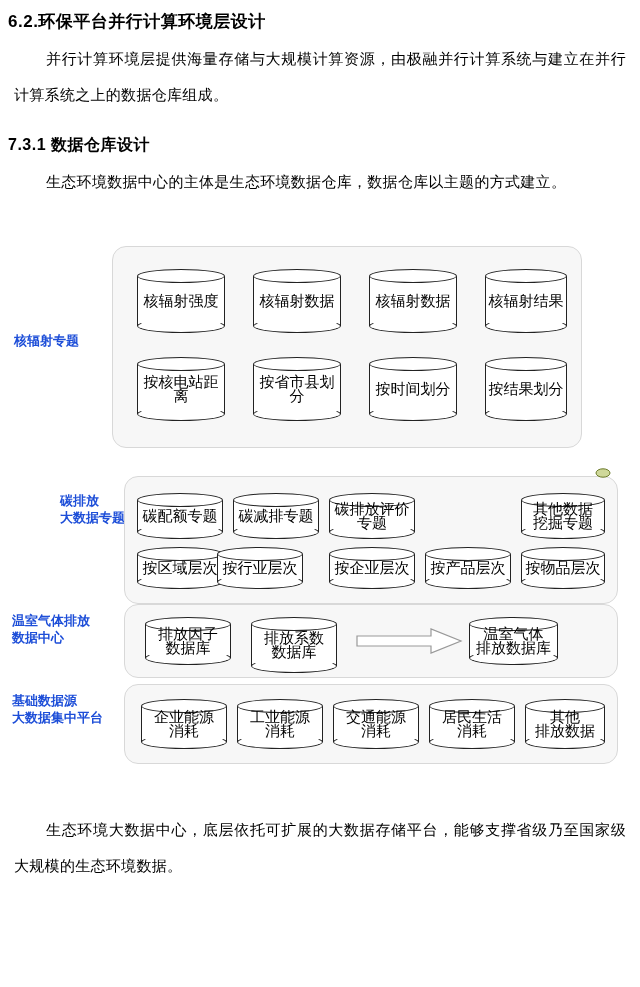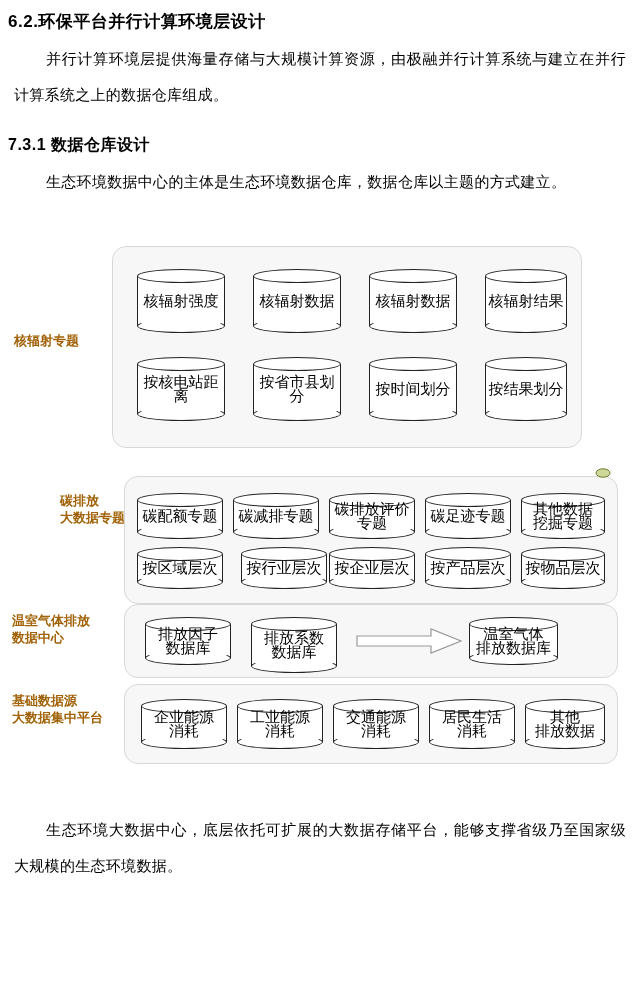--- a/index.html
+++ b/index.html
@@ -48,21 +48,21 @@
     margin: 14px 0 0 0;
     width: 640px;
     height: 580px;
   }
   .row-label {
     position: absolute;
     font-size: 13px;
     font-weight: bold;
     line-height: 17px;
     text-align: left;
-    color: #a16207;
+    color: #1d4ed8;
   }
   .panel {
     position: absolute;
     background: #f7f7f7;
     border: 1px solid #d8d8d8;
     border-radius: 14px;
   }
   .cyl {
     position: absolute;
     box-sizing: border-box;
@@ -212,41 +212,35 @@
           <div class="top"></div>
         <div class="txt">碳减排专题</div>
       </div>
       <div class="cyl" style="left:204px; top:16px; width:86px; height:46px;">
         <div class="body"></div>
           <div class="bottom"></div>
           <div class="top"></div>
         <div class="txt">碳排放评价
 专题</div>
       </div>
-      <div class="cyl" style="left:300px; top:16px; width:86px; height:46px;">
-        <div class="body"></div>
-          <div class="bottom"></div>
-          <div class="top"></div>
-        <div class="txt">碳足迹专题</div>
-      </div>
       <div class="cyl" style="left:396px; top:16px; width:84px; height:46px;">
         <div class="body"></div>
           <div class="bottom"></div>
           <div class="top"></div>
         <div class="txt">其他数据
 挖掘专题</div>
       </div>
 
       <div class="cyl" style="left:12px; top:70px; width:86px; height:42px;">
         <div class="body"></div>
           <div class="bottom"></div>
           <div class="top"></div>
         <div class="txt">按区域层次</div>
       </div>
-      <div class="cyl" style="left:116px; top:70px; width:86px; height:42px;padding-left:16px;">
+      <div class="cyl" style="left:92px; top:70px; width:86px; height:42px;padding-left:16px;">
         <div class="body"></div>
           <div class="bottom"></div>
           <div class="top"></div>
         <div class="txt">按行业层次</div>
       </div>
       <div class="cyl" style="left:204px; top:70px; width:86px; height:42px;">
         <div class="body"></div>
           <div class="bottom"></div>
           <div class="top"></div>
         <div class="txt">按企业层次</div>

